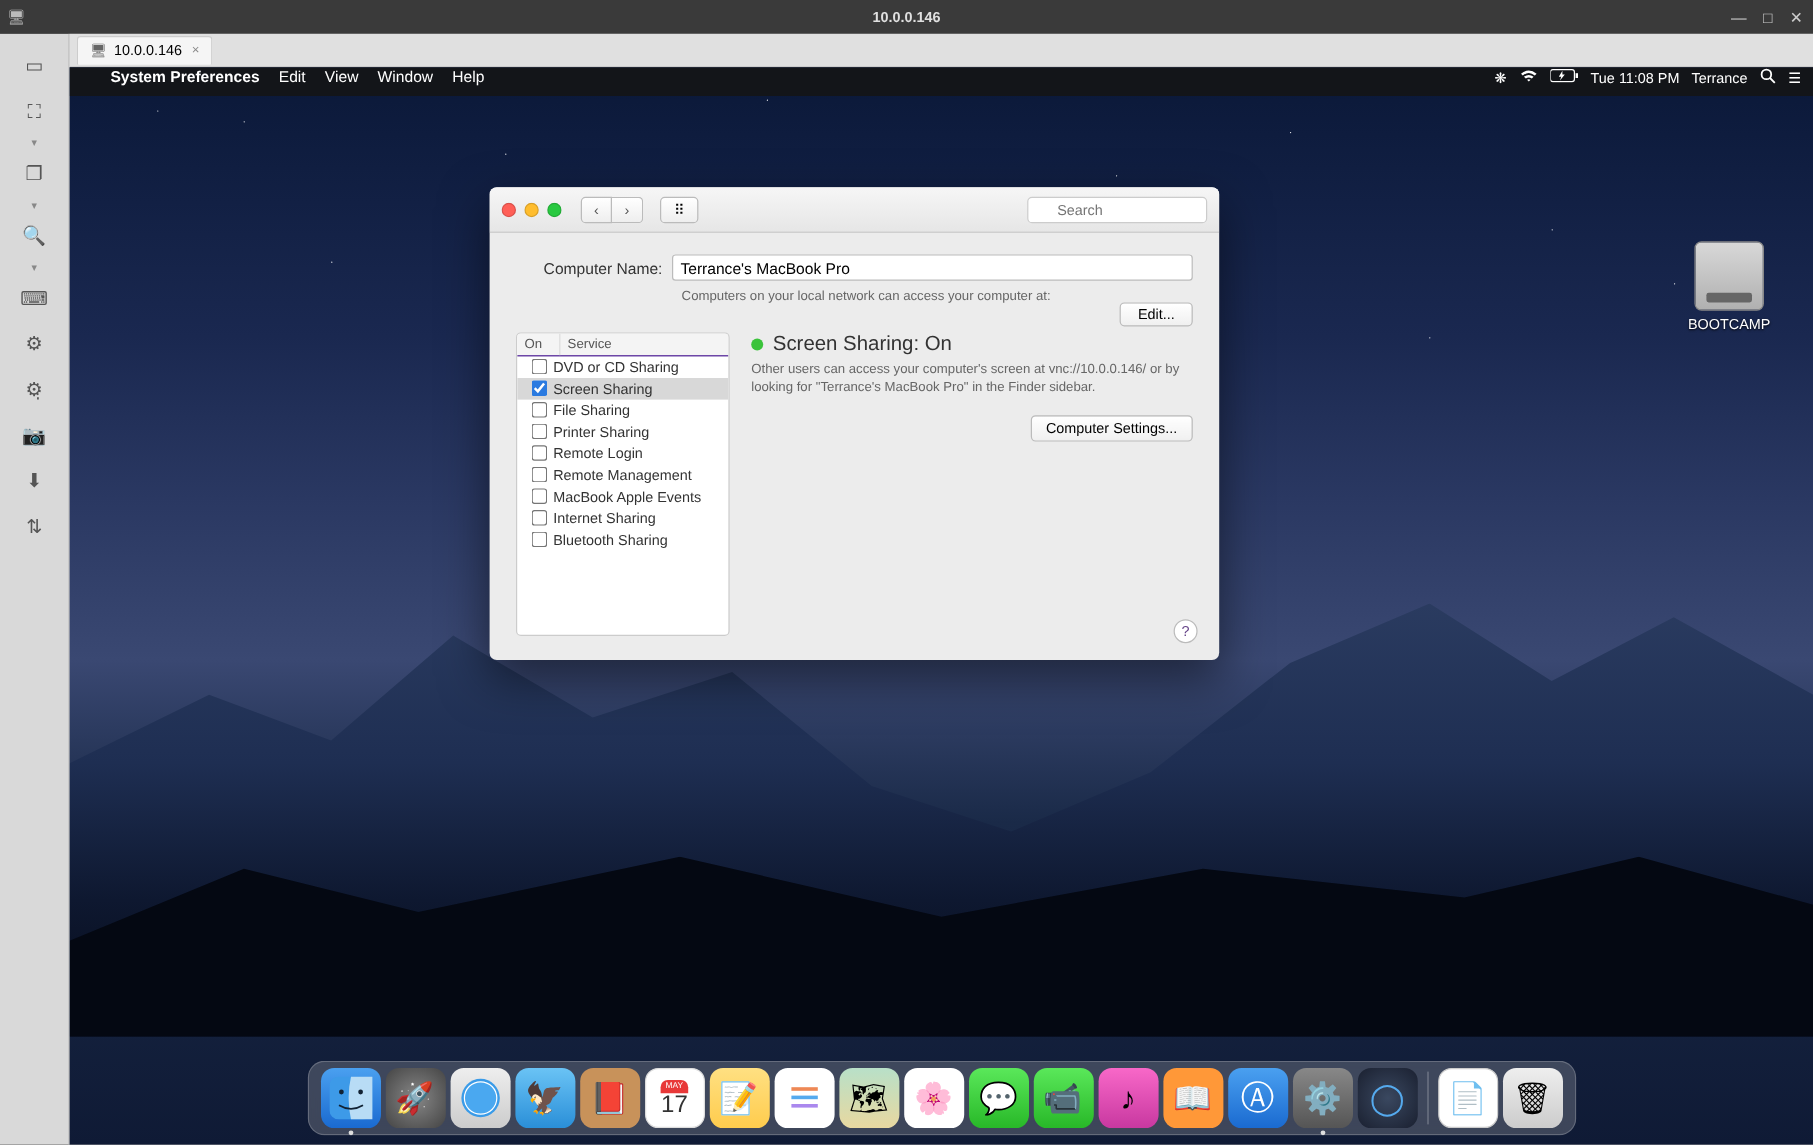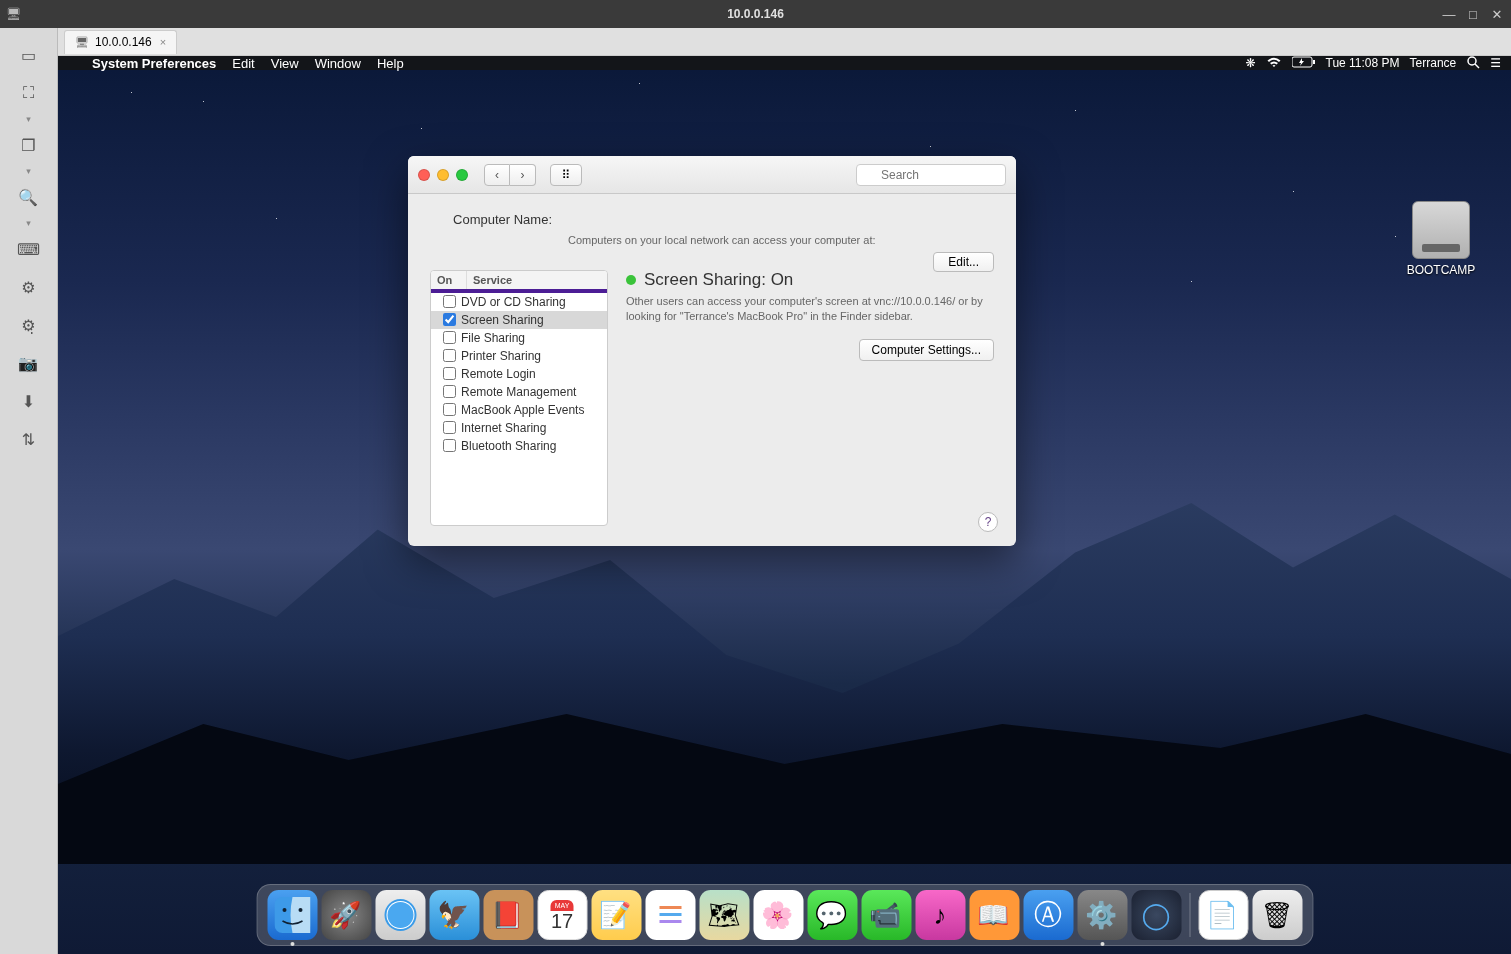--- a/index.html
+++ b/index.html
@@ -32,21 +32,21 @@
 
 
 .stars { position:absolute; inset:0; }
 .star { position:absolute; width:1px; height:1px; background:#fff; border-radius:50%;}
 
 
 .mountains { position:absolute; bottom:90px; left:0; right:0; height:380px; background: linear-gradient(to top, #050a18 0%, #0e1830 30%, #1e2e52 60%, #2c3d62 100%); clip-path: polygon(0 40%, 8% 25%, 15% 35%, 22% 12%, 30% 30%, 38% 20%, 46% 45%, 54% 55%, 62% 42%, 70% 18%, 78% 5%, 85% 22%, 92% 8%, 100% 25%, 100% 100%, 0 100%);}
 .mountains2 { position:absolute; bottom:90px; left:0; right:0; height:200px; background: #040812; clip-path: polygon(0 60%, 10% 30%, 20% 48%, 35% 25%, 50% 50%, 65% 30%, 80% 42%, 90% 25%, 100% 45%, 100% 100%, 0 100%);}
 
 
-.mac-menubar { height: 14px; background: rgba(20,20,20,0.88); display: flex; align-items: center; padding: 0 10px; color: #fff; font-size: 13px; position:relative; z-index:10;}
+.mac-menubar { height: 24px; background: rgba(20,20,20,0.88); display: flex; align-items: flex-start; padding: 0 10px; color: #fff; font-size: 13px; position:relative; z-index:10;}
 .mac-menubar .menu-item { padding: 0 8px; cursor: pointer; }
 .mac-menubar .bold { font-weight: 600; }
 .menubar-right { margin-left: auto; display: flex; align-items: center; gap: 10px; font-size:12px;}
 .menubar-right span { cursor:pointer;}
 
 
 .desktop-icon { position: absolute; width: 80px; text-align: center; color: #fff; font-size: 12px; text-shadow: 0 1px 2px #000; cursor:pointer;}
 .hdd-icon { width: 58px; height: 58px; margin: 0 auto 4px; background: linear-gradient(#d8d8d8,#b0b0b0); border-radius: 6px; border:1px solid #888; position:relative;}
 .hdd-icon::after{content:""; position:absolute; bottom:6px; left:50%; transform:translateX(-50%); width:38px; height:8px; background:#666; border-radius:2px;}
 
@@ -67,21 +67,21 @@
 
 .pref-body { padding: 18px 22px 20px; font-size: 13px; color:#333; position:relative;}
 .row { display: flex; align-items: center; margin-bottom: 6px; }
 .label-right { text-align: right; width: 130px; padding-right: 8px; }
 .text-input { flex:1; height: 22px; border: 1px solid #bbb; border-radius: 3px; background: #fff; padding: 0 6px; font-size:13px;}
 .help-text { font-size: 11px; color: #666; margin-left: 138px; line-height:1.35;}
 .edit-btn { position:absolute; right:22px; top:58px; padding: 2px 14px; font-size:12px; border:1px solid #bbb; border-radius:4px; background:linear-gradient(#fff,#f0f0f0); cursor:pointer;}
 
 .split { display:flex; gap:18px; margin-top:22px;}
 .svc-table { width: 178px; border:1px solid #ccc; border-radius:4px; background:#fff; overflow:hidden;}
-.svc-head { display:flex; font-size:11px; color:#555; background:#f4f4f4; border-bottom:4px solid #4c1d95;font-weight:bold;}
+.svc-head { display:flex; font-size:11px; color:#555; background:#f4f4f4; border-bottom:1px solid #4c1d95;}
 .svc-head div:first-child{width:36px; padding:3px 6px; border-right:1px solid #ddd;}
 .svc-head div:last-child{flex:1; padding:3px 6px;}
 .svc-row { display:flex; align-items:center; padding:2px 6px; font-size:12px; cursor:pointer;}
 .svc-row.selected{background:#d8d8d8;}
 .svc-check { width:24px; display:flex; justify-content:center;}
 .svc-check input{margin:0;}
 .svc-blank { height:70px;}
 
 .detail { flex:1; }
 .status-row { display:flex; align-items:center; gap:8px; font-size:17px; margin-bottom:4px;}
@@ -238,20 +238,21 @@
           <div class="grid-btn">⠿</div>
           <div class="search-wrap">
             <span class="mag">🔍</span>
             <input class="search-field" placeholder="Search" style="">
           </div>
         </div>
 
         <div class="pref-body">
           <div class="row">
             <div class="label-right">Computer Name:</div>
+            <input class="text-input" value="Terrance's MacBook Pro" style="">
           </div>
           <div class="help-text">Computers on your local network can access your computer at:</div>
           <button class="edit-btn">Edit...</button>
 
           <div class="split">
             <div class="svc-table">
               <div class="svc-head">
                 <div>On</div>
                 <div>Service</div>
               </div>

